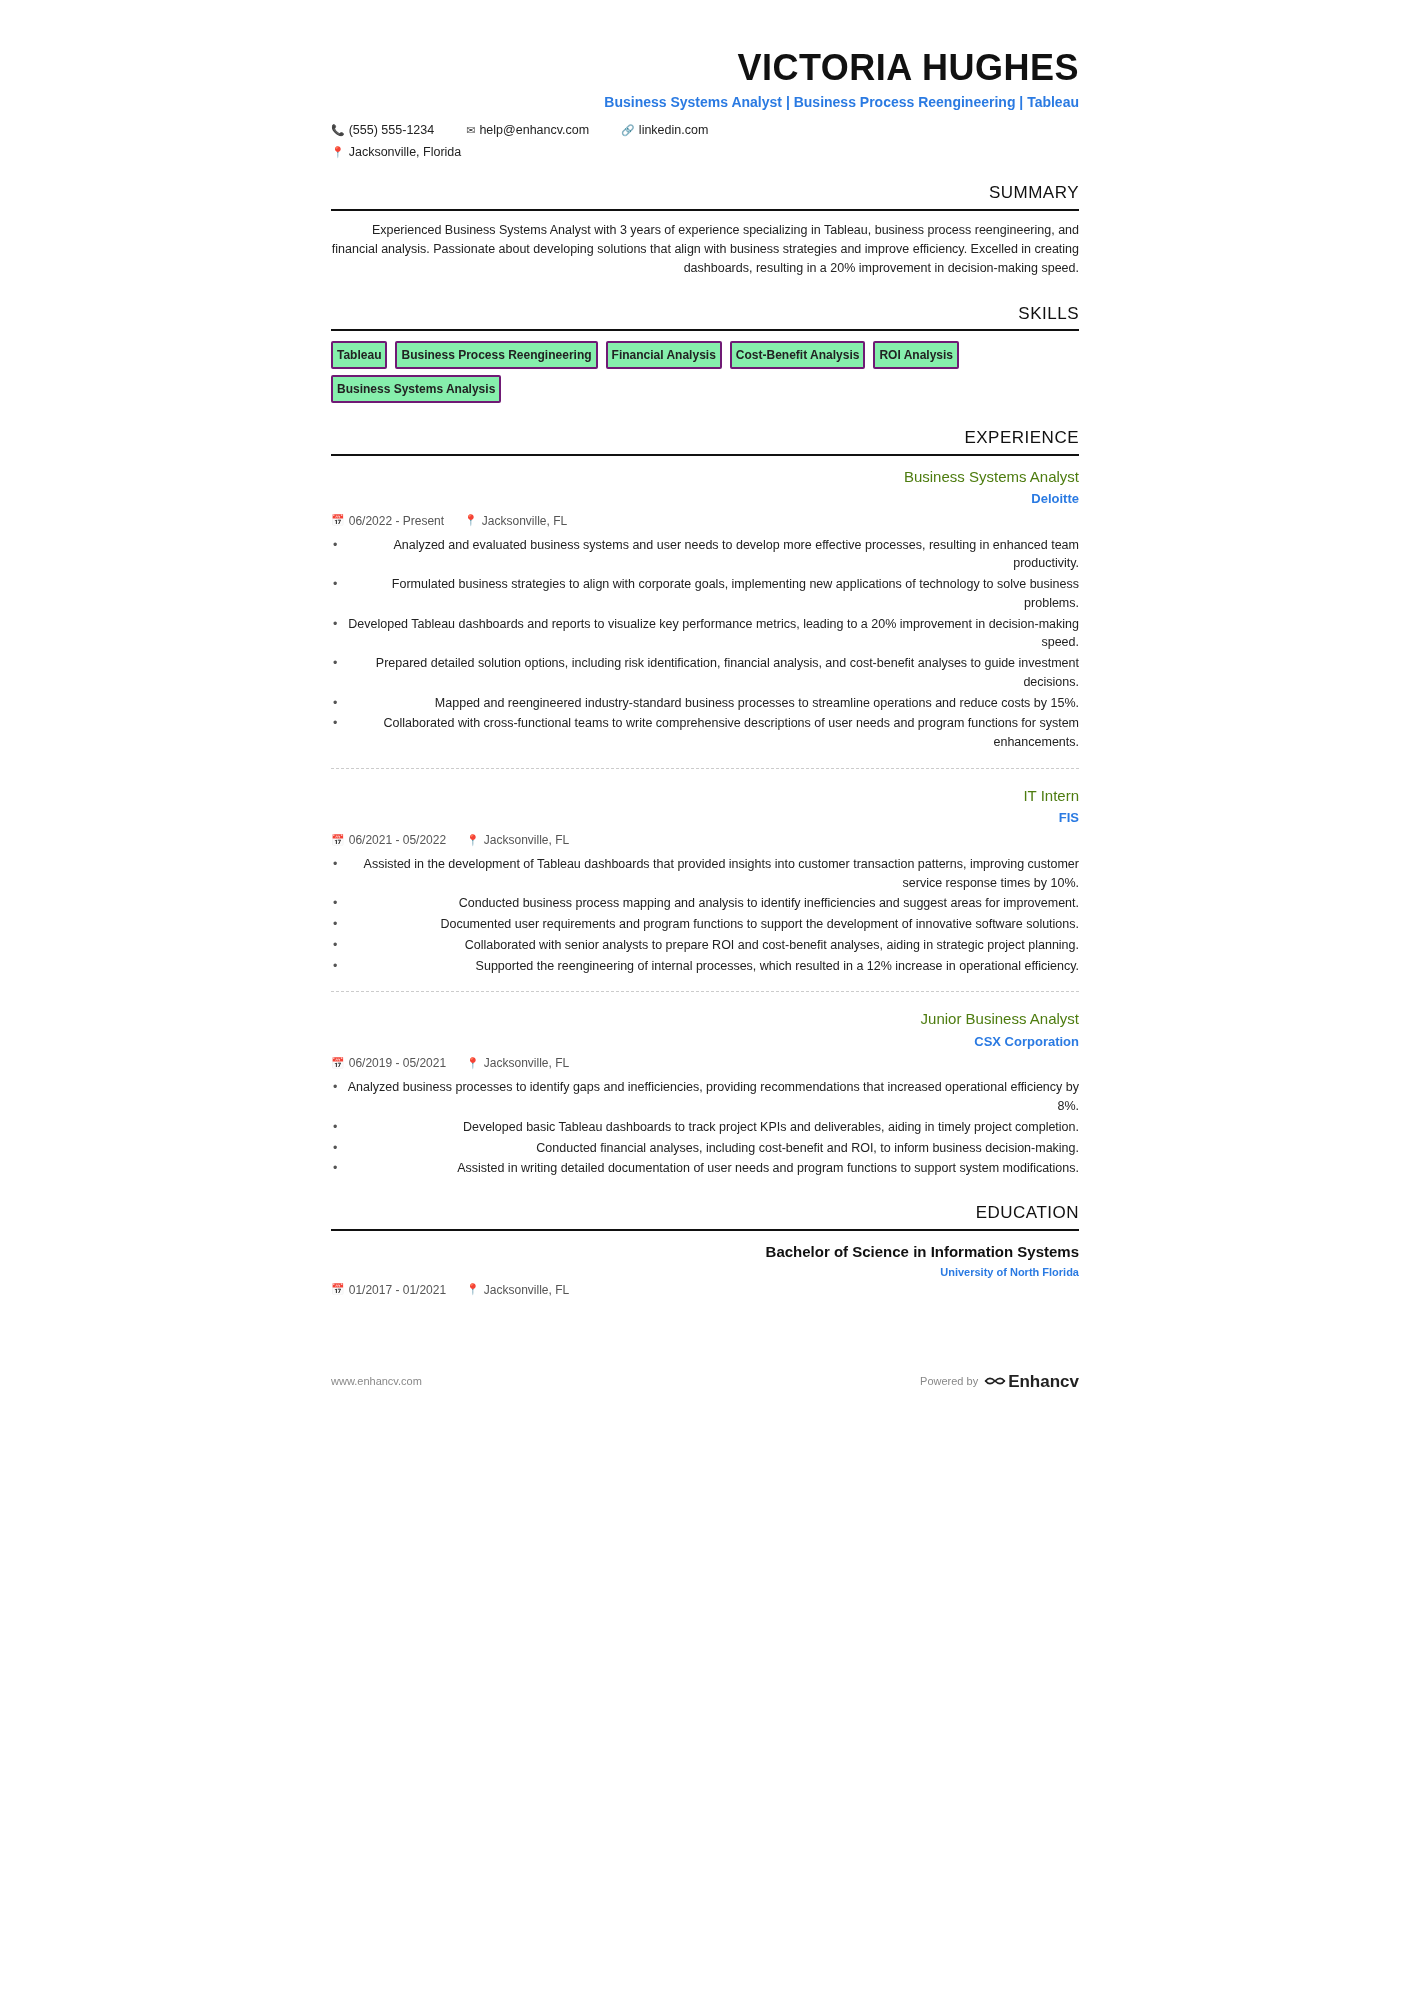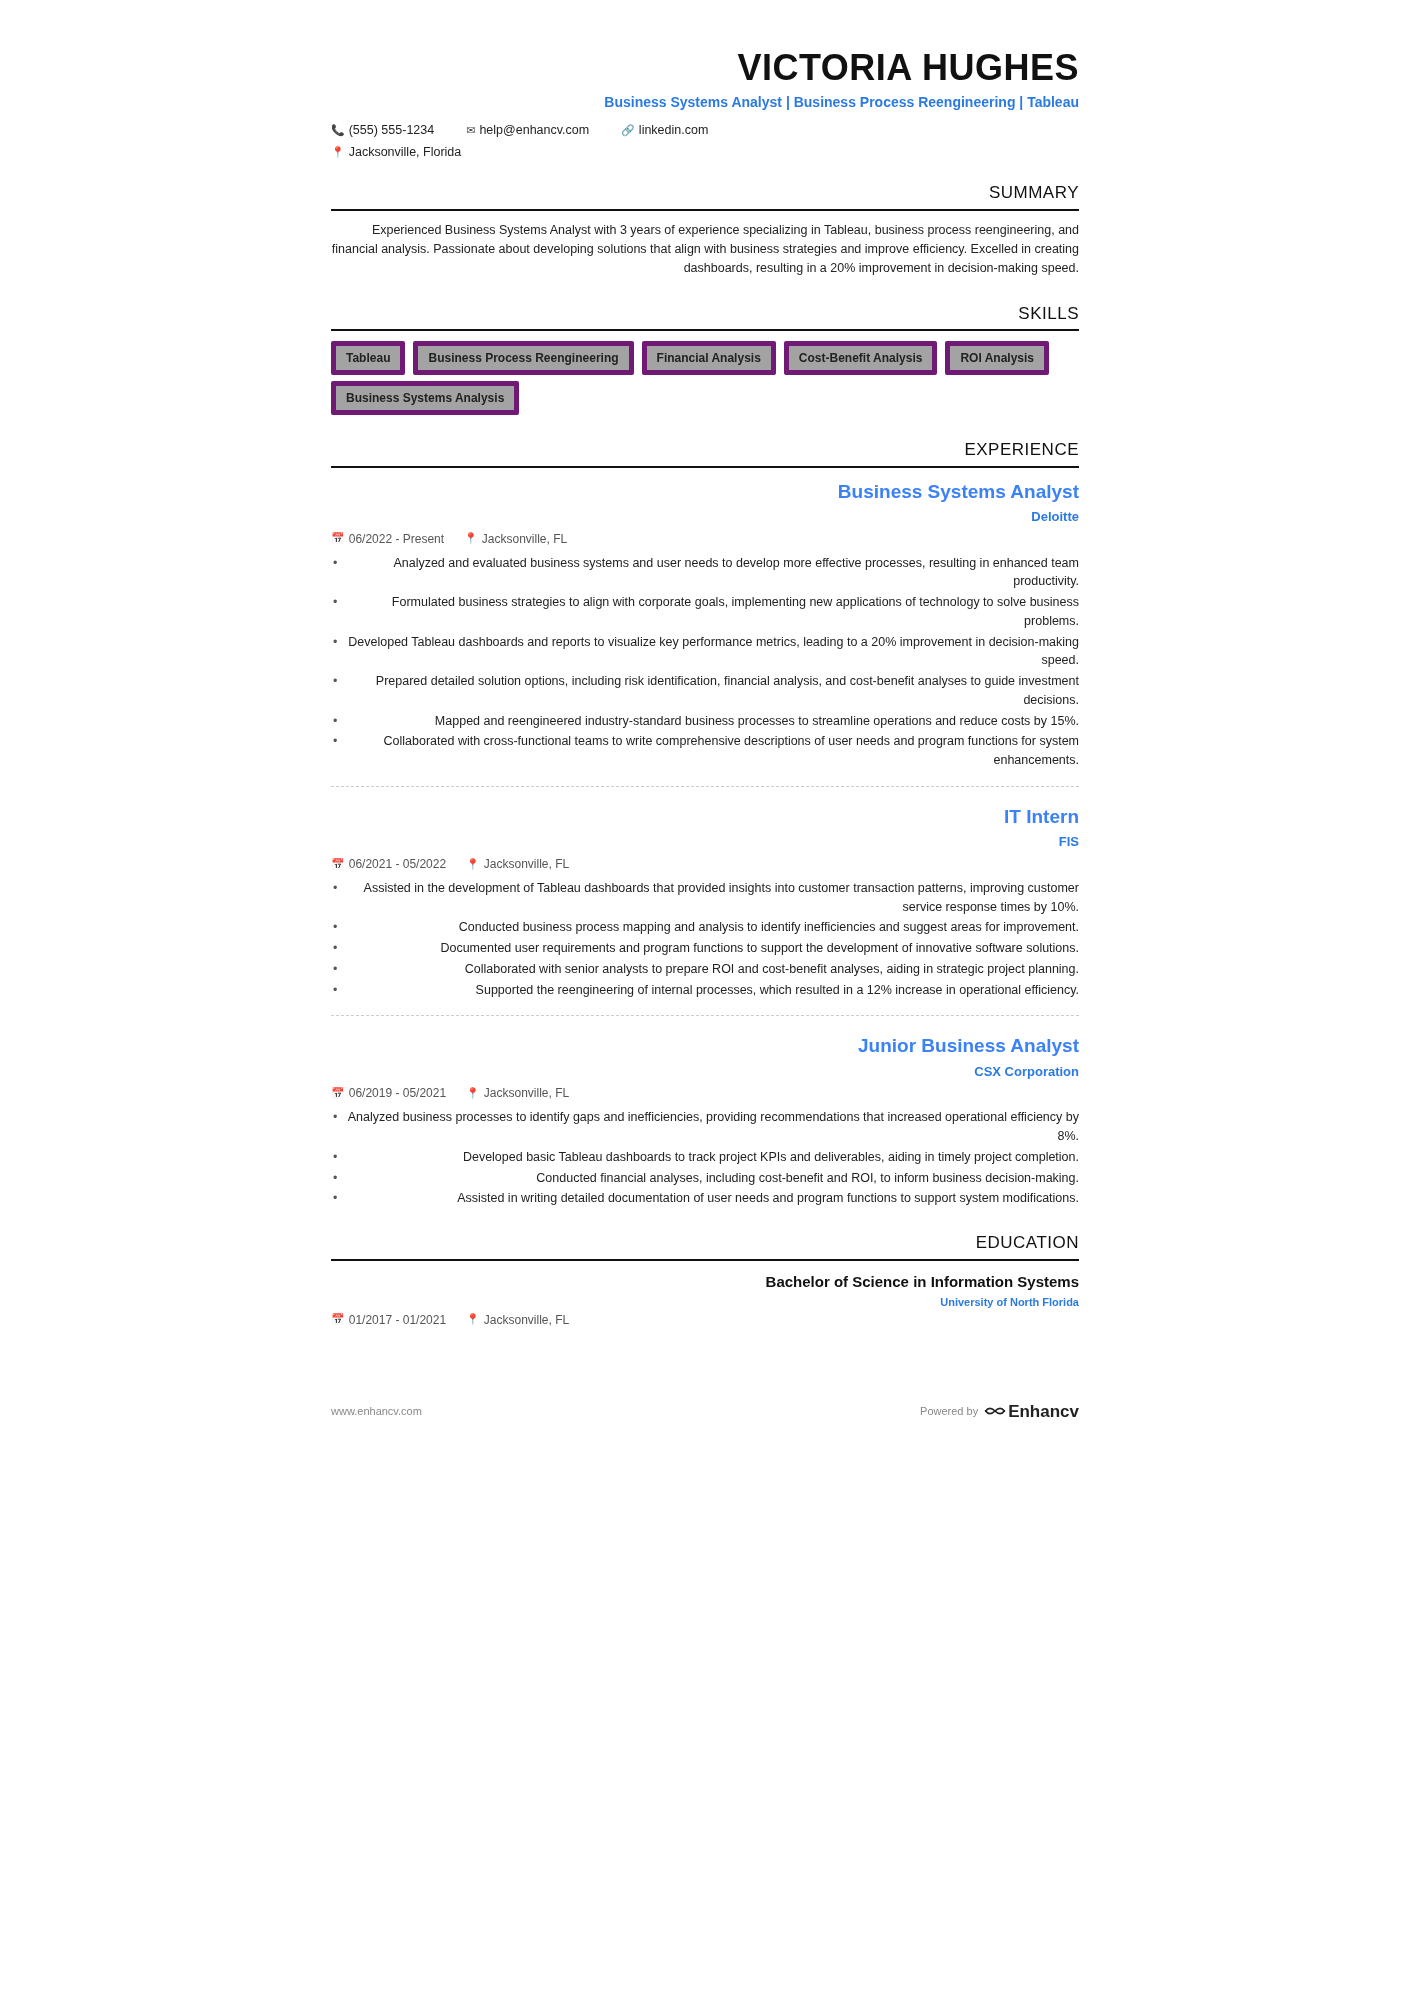--- a/index.html
+++ b/index.html
@@ -82,41 +82,41 @@
       line-height: 1.55;
     }
 
     
     .skills-container {
       display: flex;
       flex-wrap: wrap;
       gap: 6px 8px;
     }
     .skill-badge {
-      border: 5px solid #701a75;
+      border: 2px solid #701a75;
       border-radius: 2px;
-      padding: 3px 10px;
+      padding: 3px 4px;
       font-size: 12px;
       color: #222;
       font-weight: 600;
-      background: #a3a3a3;
+      background: #86efac;
     }
 
     
     .exp-block {
       margin-bottom: 16px;
     }
     .exp-block:not(:last-child) {
       border-bottom: 1px dashed #ccc;
       padding-bottom: 14px;
     }
     .exp-job-title {
-      font-size: 19px;
-      font-weight: 700;
-      color: #3b82f6;
+      font-size: 15px;
+      font-weight: 400;
+      color: #4d7c0f;
       margin-bottom: 1px;
     }
     .exp-company {
       font-size: 13px;
       font-weight: 700;
       color: #2a7ae2;
       margin-bottom: 3px;
     }
     .exp-meta {
       display: flex;

